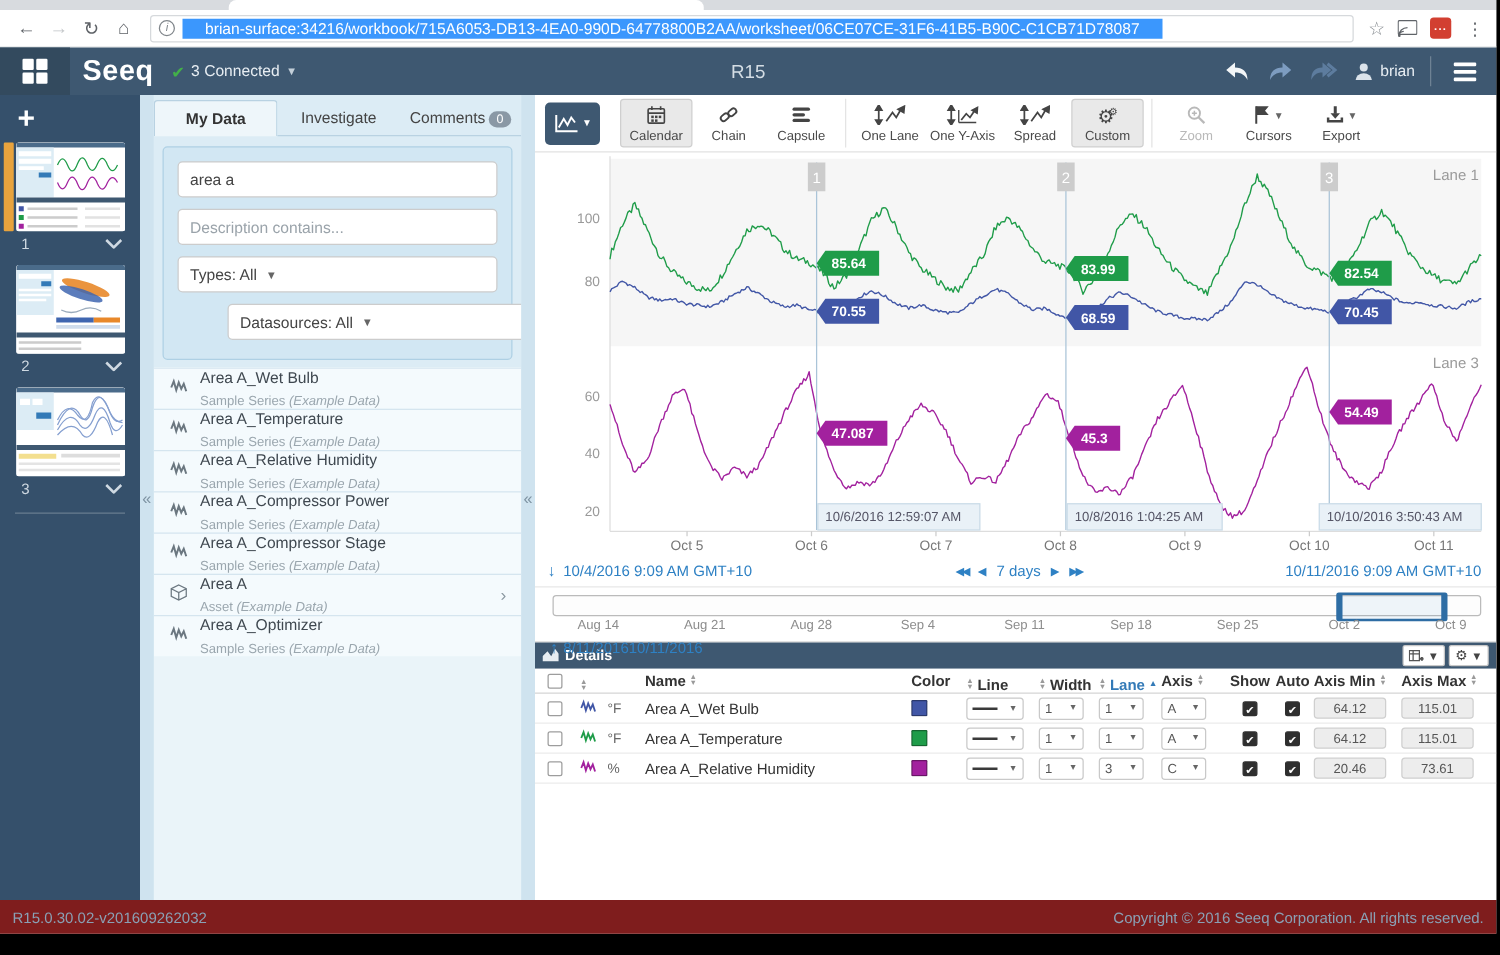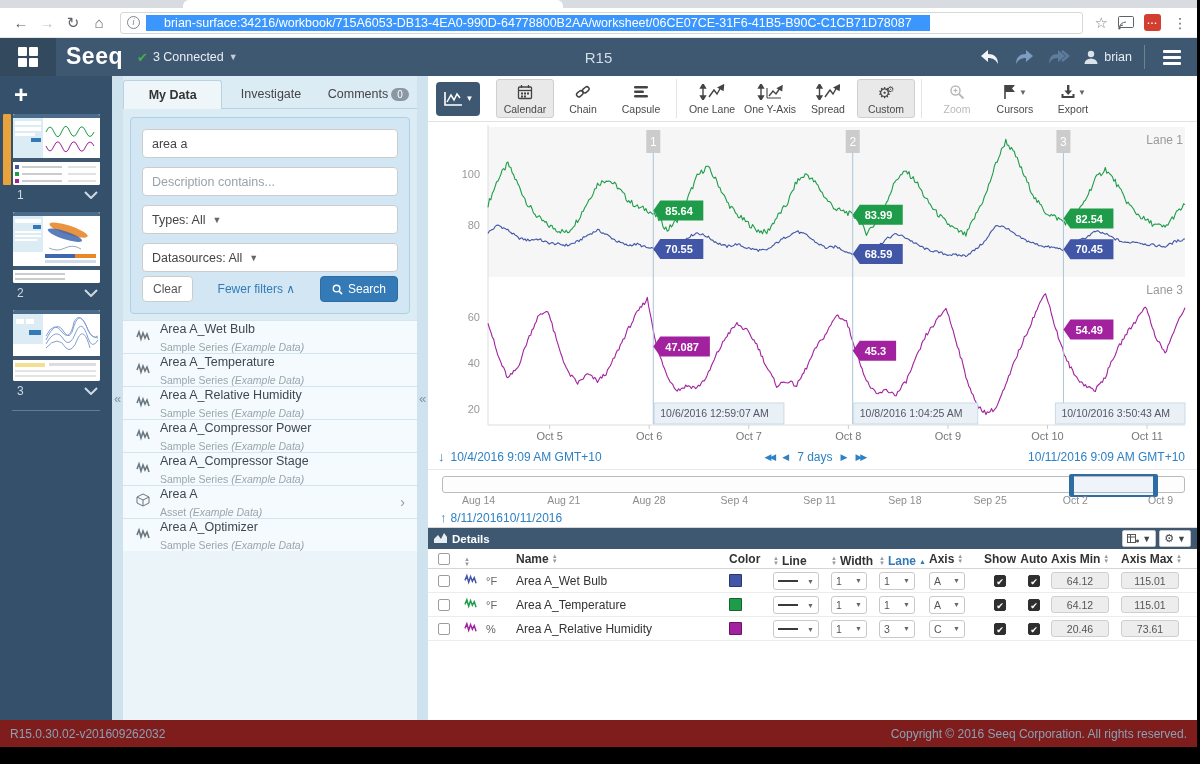--- a/index.html
+++ b/index.html
@@ -89,21 +89,21 @@
   .tb-btn .ic { height:18px; display:flex; align-items:center; justify-content:center; gap:2px; font-size:15px; }
   .tb-btn.disabled .ic svg * { stroke:#b9b9b9 !important; fill:none; }
   .tb-btn .ddc { font-size:8px; color:#666; }
 
   .chart-wrap { position:relative; height:322px; flex:none; }
   .range-row { height:25px; display:flex; align-items:center; font-size:12px; color:#2e81c4; padding:0 12px 0 10px; flex:none; }
   .range-row .mid { flex:1; text-align:center; display:flex; align-items:center; justify-content:center; gap:8px; }
   .tri { font-size:9px; letter-spacing:-2px; cursor:pointer; }
   .arrow-glyph { font-size:13px; margin-right:6px; }
 
-  .overview { height:58px; flex:none; border-top:1px solid #e8e8e8; position:relative; padding:6px 10px 0 12px; }
+  .overview { height:44px; flex:none; border-top:1px solid #e8e8e8; position:relative; padding:6px 10px 0 12px; }
   .ov-track { position:relative; height:17px; border:1px solid #bbb; border-radius:3px; background:#fdfdfd; margin:0 2px; }
   .ov-sel { position:absolute; top:-3px; height:23px; border:2px solid #2e6da4; border-left-width:5px; border-right-width:5px; border-radius:2px; background:rgba(66,139,202,0.08); cursor:ew-resize; }
   .ov-ticks { position:relative; height:14px; margin:1px 2px 0 2px; }
   .ov-ticks span { position:absolute; transform:translateX(-50%); font-size:10.5px; color:#8d8d8d; white-space:nowrap; }
   .ov-dates { display:flex; align-items:center; font-size:12px; color:#2e81c4; padding:2px 2px 0 0; }
   .ov-dates .mid { flex:1; text-align:center; }
 
   
   .details { flex:1; display:flex; flex-direction:column; border-top:1px solid #d8d8d8; }
   .d-header { height:21px; background:#3e5871; color:#fff; display:flex; align-items:center; padding:0 6px; flex:none; }
@@ -330,35 +330,24 @@
           <div class="inp">
               <span>area a</span>
             </div>
           <div class="inp ph">
               <span>Description contains...</span>
             </div>
           <div class="inp">
               <span>Types: All</span>
               <span class="car">▼</span>
             </div>
-          <div class="inp" style="margin-bottom:4px;">
+          <div class="inp" style="margin-bottom:4px;margin-left:40px;">
               <span>Datasources: All</span>
               <span class="car">▼</span>
             </div>
-          <div class="filter-row">
-            <button class="btn-clear">Clear</button>
-            <span class="link">Fewer filters ∧</span>
-            <button class="btn-search">
-              <svg width="11" height="11" viewBox="0 0 12 12">
-                  <circle cx="5" cy="5" r="3.6" fill="none" stroke="#fff" stroke-width="1.5"></circle>
-                  <line x1="8" y1="8" x2="11" y2="11" stroke="#fff" stroke-width="1.7"></line>
-                </svg>
-              <span>Search</span>
-            </button>
-          </div>
         </div>
         <div class="results" id="result-list">
             <div class="res-row">
               <span class="res-ico"><svg width="15" height="13" viewBox="0 0 15 13">
                   <path d="M1 8 L3 3 L5 10 L7 4 L9 9 L11 5 L13 11" stroke="#6b7780" stroke-width="1.6" fill="none"></path>
                 </svg></span>
     <span class="res-main"><span class="res-name">Area A_Wet Bulb</span><br>
     <span class="res-sub">Sample Series <em>(Example Data)</em></span></span>
             </div>
             <div class="res-row">

